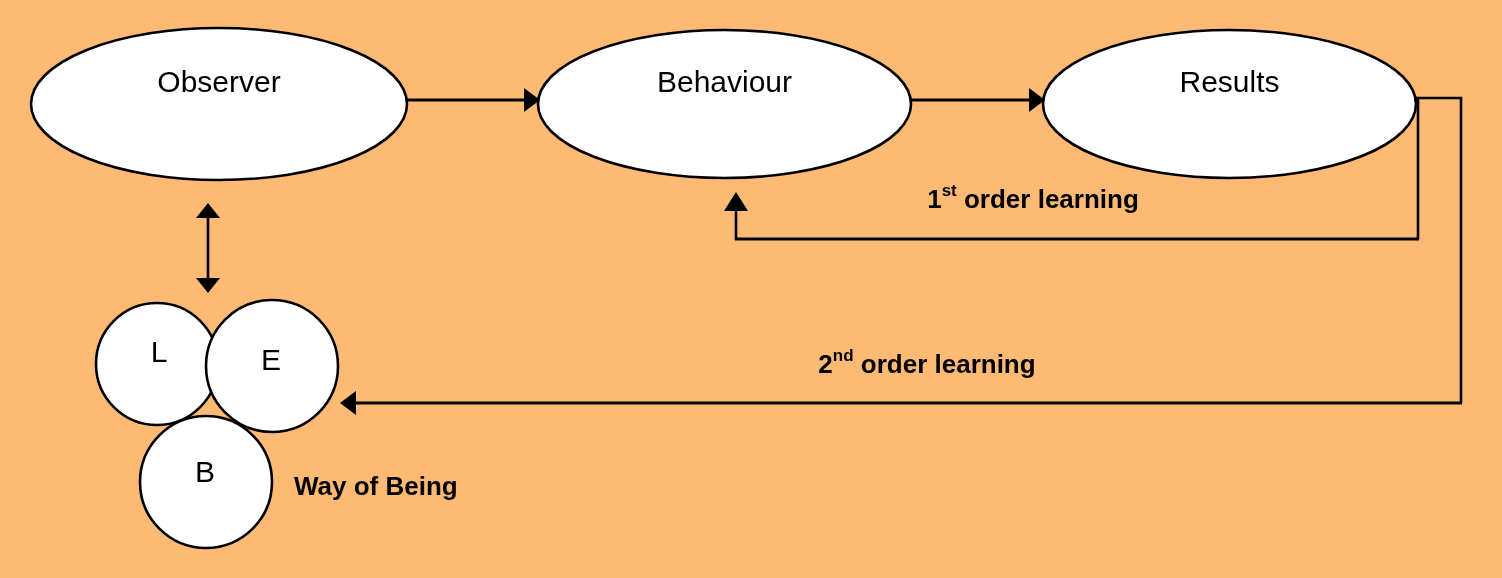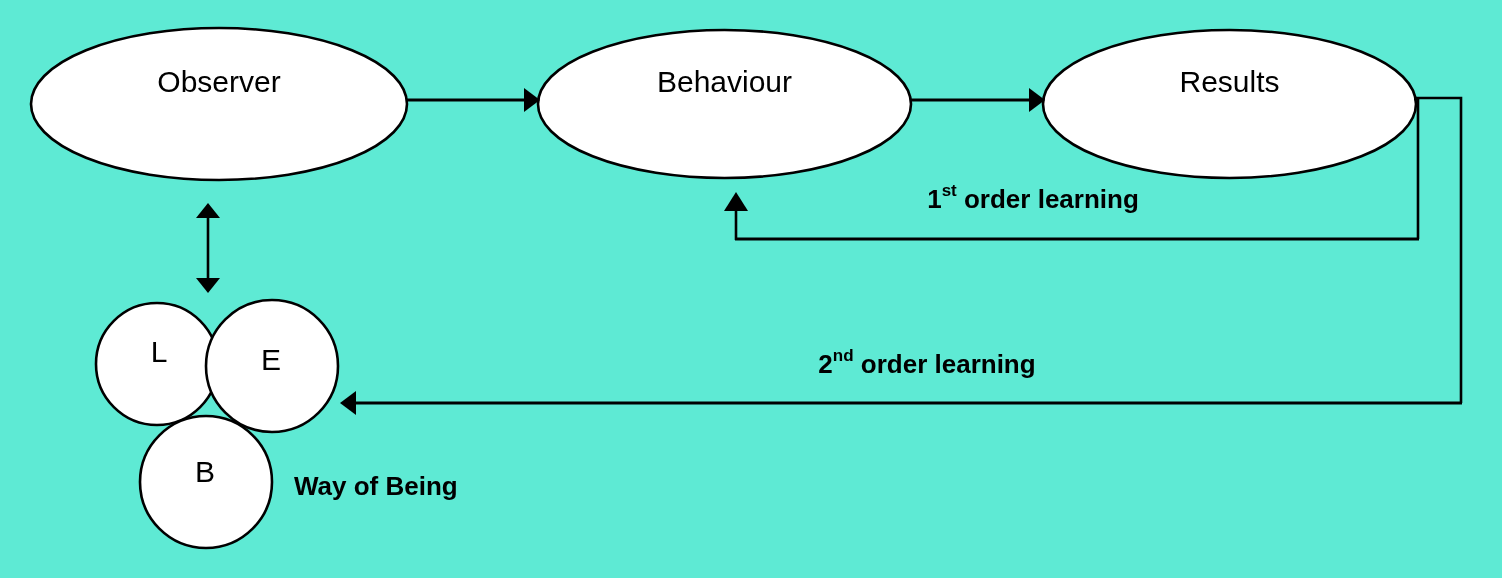--- a/index.html
+++ b/index.html
@@ -8,21 +8,21 @@
     padding: 0;
     background: #ffffff;
   }
   body {
     font-family: "Liberation Sans", sans-serif;
   }
   #canvas {
     position: relative;
     width: 1502px;
     height: 578px;
-    background: #5eead4;
+    background: #fdba74;
     overflow: hidden;
   }
   #diagram-svg {
     position: absolute;
     left: 0;
     top: 0;
     width: 1502px;
     height: 578px;
   }
   .node-label {

